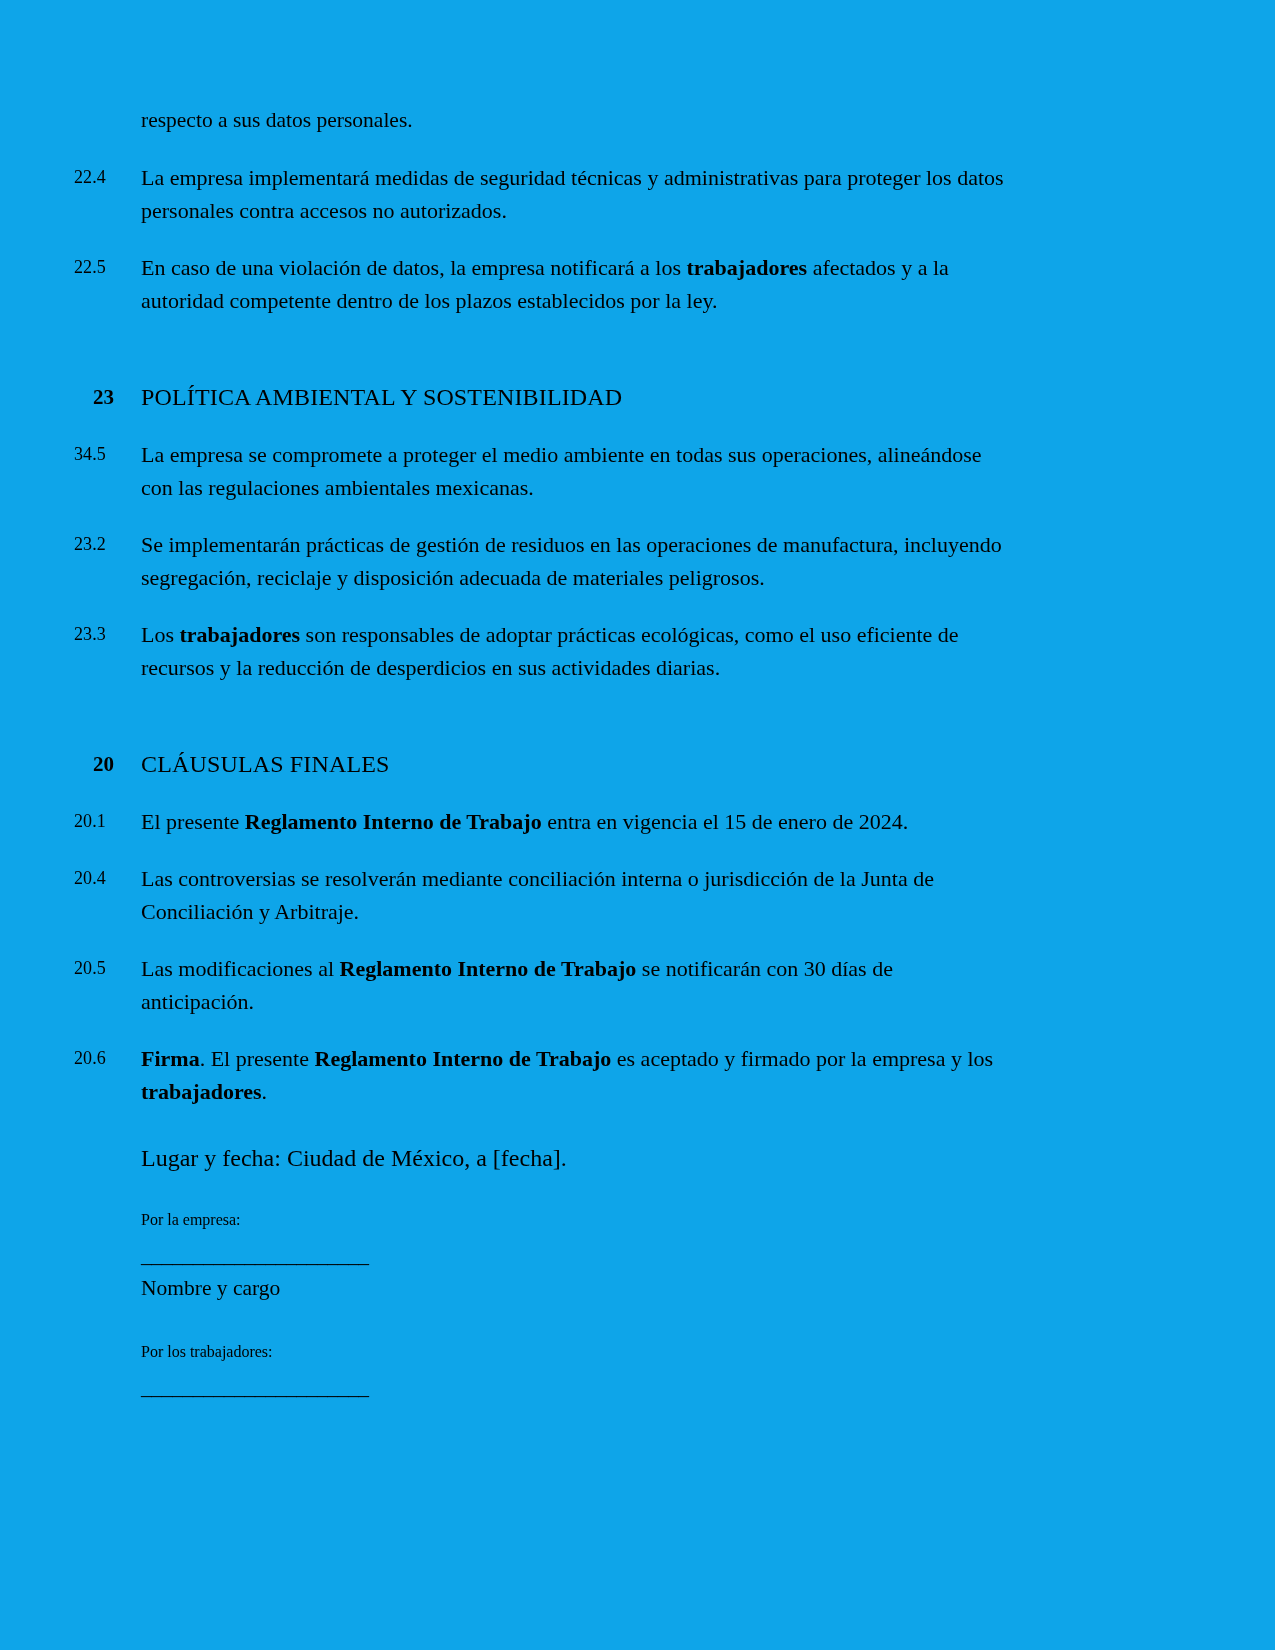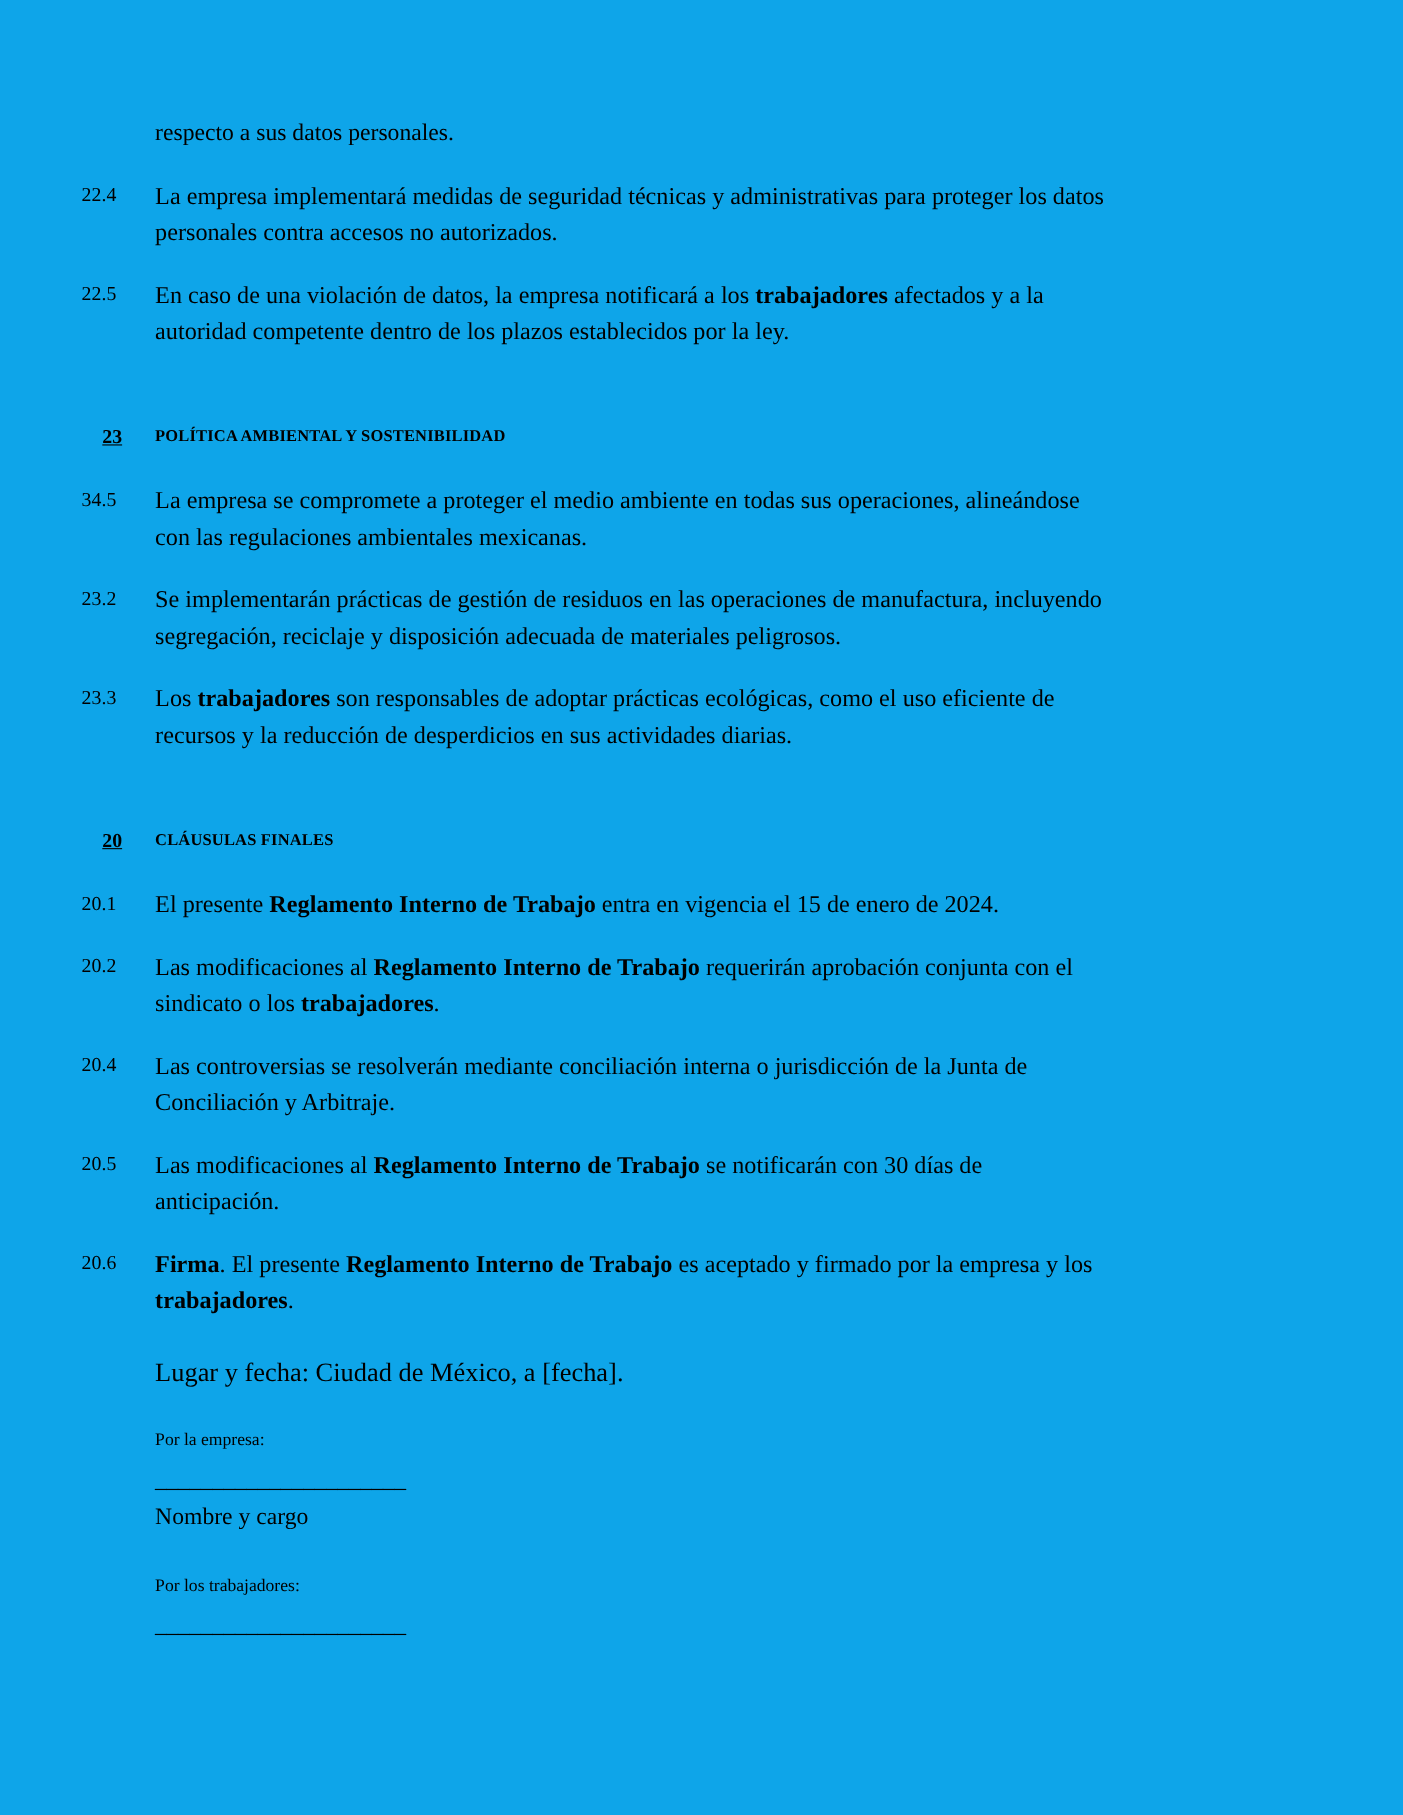--- a/index.html
+++ b/index.html
@@ -69,30 +69,29 @@
     display: flex;
     align-items: flex-start;
     margin-top: 64px;
     margin-bottom: 8px;
   }
 
   .section-heading .sec-num {
     flex: 0 0 67px;
     padding-left: 19px;
     box-sizing: border-box;
-    font-size: 18px;
+    font-size: 21px;
     font-weight: bold;
     line-height: 33px;
-    text-decoration: underline;
   }
 
   .section-heading .sec-title {
     flex: 1 1 auto;
-    font-size: 15px;
-    font-weight: bold;
+    font-size: 24px;
+    font-weight: normal;
     line-height: 33px;
     letter-spacing: 0.15px;
   }
 
   
   .sig-block {
     padding-left: 67px;
     margin-top: 34px;
   }
 
@@ -165,24 +164,20 @@
       <span class="sec-num">20</span>
       <span class="sec-title">CLÁUSULAS FINALES</span>
     </div>
 
     <div id="clauses-final">
         <div class="clause">
           <span class="clause-num">20.1</span>
           <span class="clause-text"><span>El presente </span><b>Reglamento Interno de Trabajo</b><span> entra en vigencia el 15 de enero de 2024.</span></span>
         </div>
         <div class="clause">
-          <span class="clause-num">20.2</span>
-          <span class="clause-text"><span>Las modificaciones al </span><b>Reglamento Interno de Trabajo</b><span> requerirán aprobación conjunta con el sindicato o los </span><b>trabajadores</b><span>.</span></span>
-        </div>
-        <div class="clause">
           <span class="clause-num">20.4</span>
           <span class="clause-text"><span>Las controversias se resolverán mediante conciliación interna o jurisdicción de la Junta de Conciliación y Arbitraje.</span></span>
         </div>
         <div class="clause">
           <span class="clause-num">20.5</span>
           <span class="clause-text"><span>Las modificaciones al </span><b>Reglamento Interno de Trabajo</b><span> se notificarán con 30 días de anticipación.</span></span>
         </div>
         <div class="clause">
           <span class="clause-num">20.6</span>
           <span class="clause-text"><b>Firma</b><span>. El presente </span><b>Reglamento Interno de Trabajo</b><span> es aceptado y firmado por la empresa y los </span><b>trabajadores</b><span>.</span></span>

